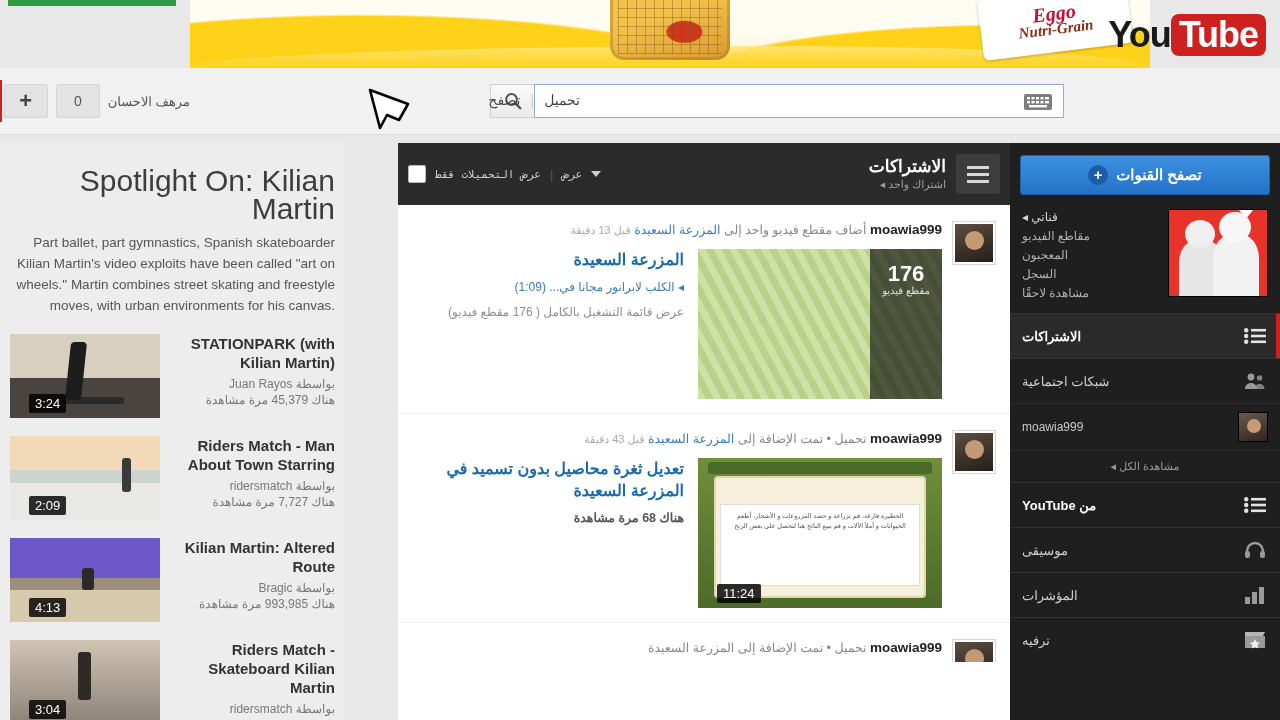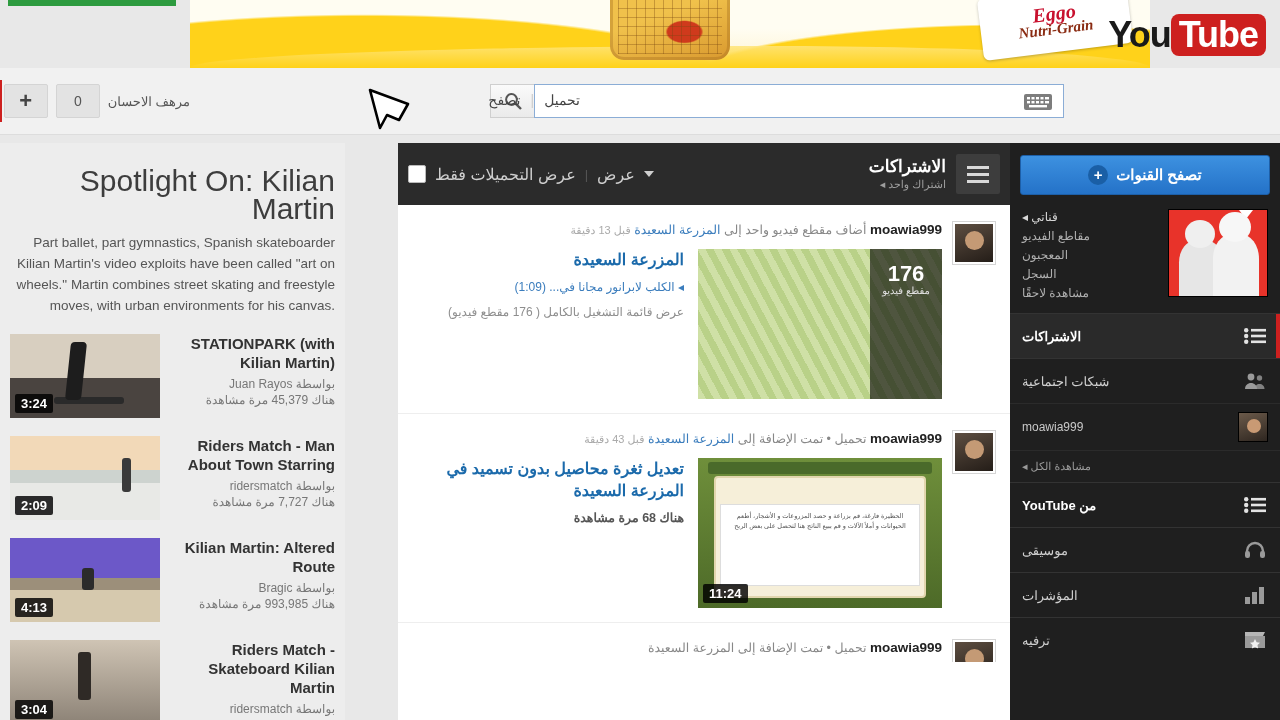--- a/index.html
+++ b/index.html
@@ -110,55 +110,55 @@
   .g-row.head .lbl{color:#fff;font-weight:bold;}
   .g-icon{width:26px;height:22px;display:flex;align-items:center;justify-content:center;}
 
   .sub-row{display:flex;align-items:center;gap:10px;padding:8px 12px;border-top:1px solid #2b2b2b;}
   .sub-row .nm{flex:1;text-align:left;font-size:12px;color:#c9c9c9;}
   .sub-av{width:30px;height:30px;border:1px solid #000;overflow:hidden;
     background:linear-gradient(160deg,#6b5a4a,#2e2620);position:relative;}
   .sub-av:after{content:"";position:absolute;left:8px;top:6px;width:14px;height:14px;
     border-radius:50%;background:#c99a74;}
   .seeall{padding:9px 12px;border-top:1px solid #2b2b2b;font-size:11px;color:#9a9a9a;
-    text-align:left;}
+    text-align:center;}
 
   
   .feed{position:absolute;right:270px;top:143px;width:612px;height:577px;background:#fff;}
   .feedhead{height:62px;background:#2b2b2b;display:flex;align-items:center;
     padding:0 10px;gap:10px;}
   .fh-burger{width:44px;height:40px;background:#3d3d3d;display:flex;flex-direction:column;
     align-items:center;justify-content:center;gap:4px;border-radius:2px;}
   .fh-burger i{display:block;width:22px;height:3px;background:#d8d8d8;}
   .fh-title{text-align:right;}
   .fh-title .t1{color:#fff;font-size:17px;font-weight:bold;line-height:20px;}
   .fh-title .t2{color:#9d9d9d;font-size:11px;line-height:15px;}
   .fh-right{margin-right:auto;display:flex;align-items:center;gap:9px;}
   .fh-chk{width:18px;height:18px;background:#fff;border:1px solid #bbb;border-radius:2px;}
-  .fh-right .lk{color:#cfcfcf;font-size:16px;}
+  .fh-right .lk{color:#cfcfcf;font-size:11px;font-family:Liberation Mono, monospace;}
   .fh-right .bar{color:#555;}
   .caret{width:0;height:0;border-left:5px solid transparent;border-right:5px solid transparent;
     border-top:6px solid #cfcfcf;}
 
   .feedbody{height:457px;overflow:hidden;}
   .fitem{padding:16px 14px 14px 14px;border-bottom:1px solid #eee;display:flex;gap:10px;}
   .fi-av{width:44px;height:44px;border:1px solid #d5d5d5;background:#fff;padding:2px;flex:none;}
   .fi-av > i{display:block;width:100%;height:100%;
     background:linear-gradient(160deg,#5d4e41,#241d18);position:relative;}
   .fi-av > i:after{content:"";position:absolute;left:10px;top:7px;width:19px;height:19px;
     border-radius:50%;background:#c49a75;}
   .fi-main{flex:1;min-width:0;}
   .fi-meta{font-size:12.5px;color:#888;text-align:right;line-height:18px;}
   .fi-meta b{color:#222;font-size:13.5px;font-family:"Liberation Sans",sans-serif;}
   .fi-meta a{color:#3b7dbd;text-decoration:none;}
   .fi-meta .ago{color:#aaa;font-size:11px;}
   .fi-body{display:flex;gap:14px;margin-top:10px;}
   .thumb{width:244px;height:150px;flex:none;position:relative;overflow:hidden;background:#3a5c24;}
-  .dur{position:absolute;left:5px;bottom:5px;background:rgba(0,0,0,.82);color:#fff;
-    font-size:13px;font-weight:bold;padding:2px 6px;border-radius:2px;}
+  .dur{position:absolute;left:19px;bottom:5px;background:rgba(0,0,0,.82);color:#fff;
+    font-size:13px;font-weight:normal;padding:2px 6px;border-radius:2px;}
   .plbadge{position:absolute;right:0;top:0;width:72px;height:100%;
     background:rgba(0,0,0,.62);color:#fff;text-align:center;padding-top:14px;}
   .plbadge .n{font-size:22px;font-weight:bold;line-height:22px;}
   .plbadge .c{font-size:10px;color:#e2e2e2;}
   .fi-txt{flex:1;text-align:right;min-width:0;}
   .fi-title{color:#1b6aab;font-size:16px;font-weight:bold;line-height:22px;}
   .fi-sub{color:#3b7dbd;font-size:12px;margin-top:7px;line-height:18px;}
   .fi-desc{color:#8e8e8e;font-size:12px;margin-top:7px;line-height:19px;}
   .fi-views{color:#555;font-size:12.5px;font-weight:bold;margin-top:8px;}
 

